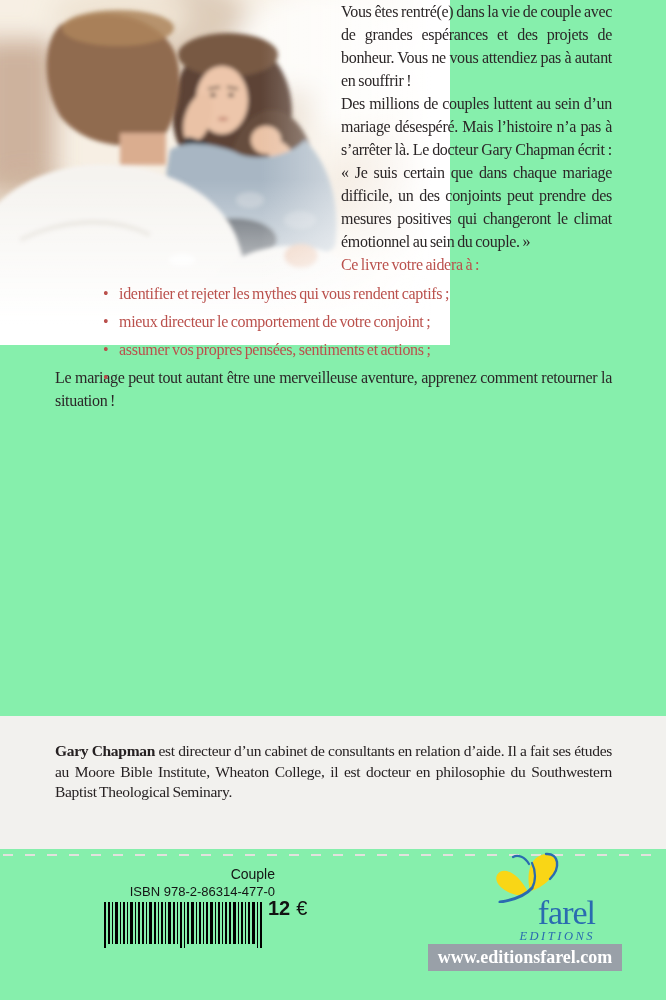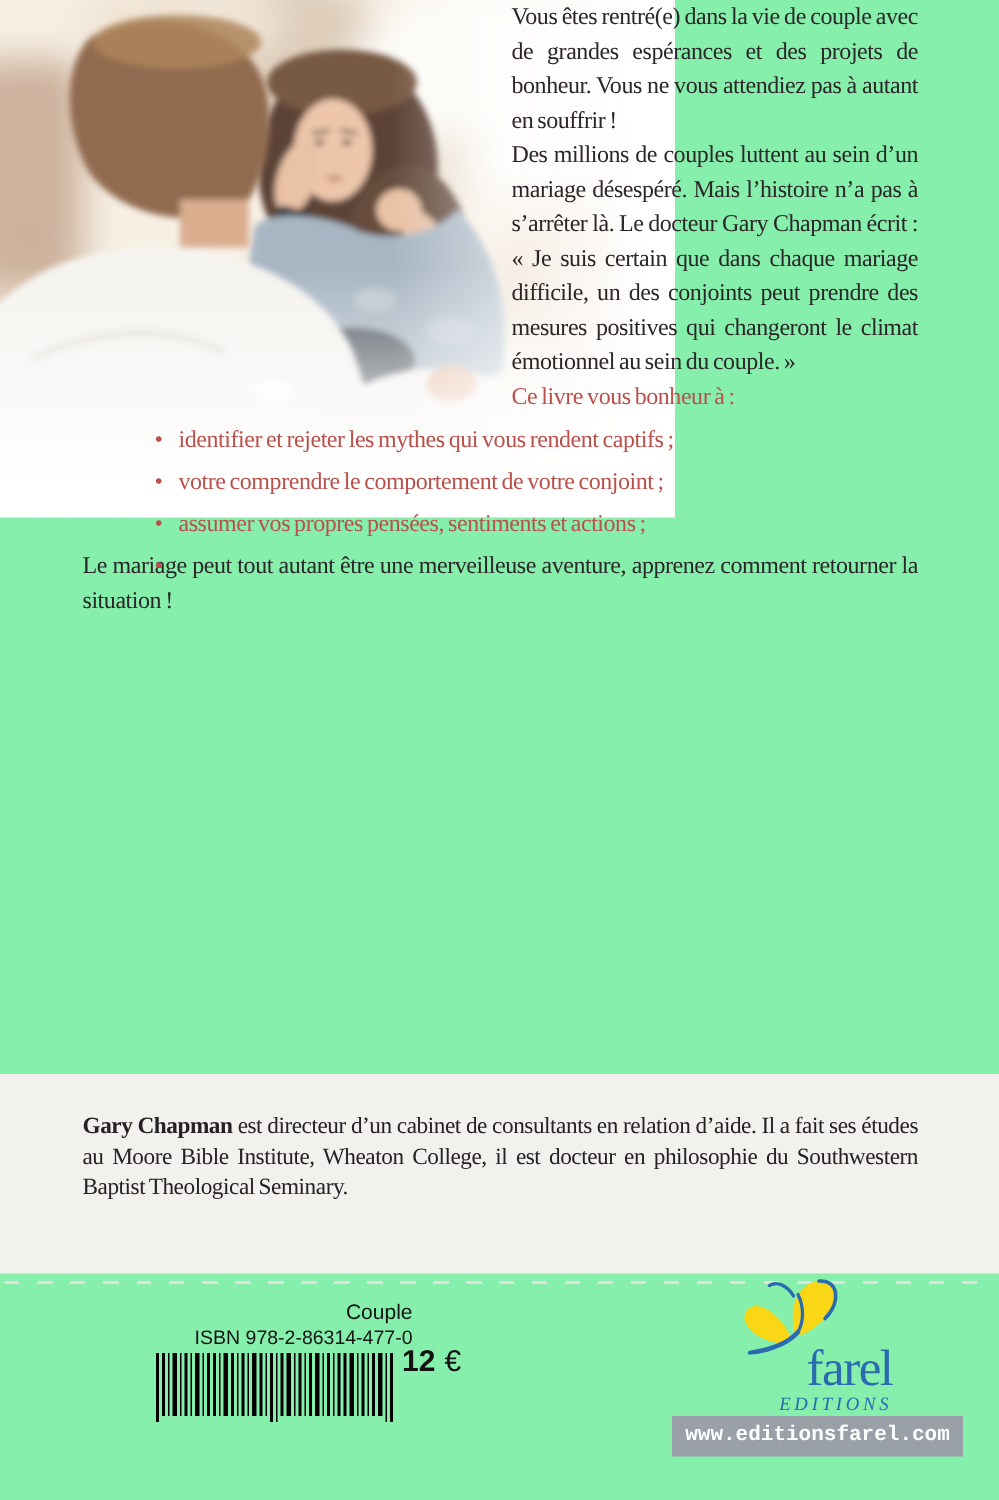--- a/index.html
+++ b/index.html
@@ -50,22 +50,22 @@
   .price b{font-weight:700;}
   .price .euro{font-weight:400;margin-left:6px;}
 
   
   .farel{position:absolute;left:463px;top:851px;width:132px;text-align:right;color:#2a6bb0;}
   .farel svg{display:block;margin:0 auto;}
   .farel-name{font-family:"Liberation Serif",serif;font-size:34px;line-height:28px;
      margin-top:-4px;letter-spacing:-1px;color:#2a6bb0;}
   .farel-sub{font-family:"Liberation Serif",serif;font-style:italic;font-size:12.5px;
      letter-spacing:2.5px;margin-top:2px;color:#2a6bb0;}
-  .url-bar{position:absolute;left:448px;top:944px;width:194px;height:27px;background:#99a0a8;
-     font-family:Liberation Mono, monospace;font-weight:700;font-size:14px;color:#ffffff;
+  .url-bar{position:absolute;left:428px;top:944px;width:194px;height:27px;background:#99a0a8;
+     font-family:Liberation Serif, serif;font-weight:700;font-size:18px;color:#ffffff;
      text-align:center;line-height:27px;z-index:3;}
 </style>
 </head>
 <body>
 
 <div class="page">
 
   <div class="photo">
     <svg width="450" height="345" viewBox="0 0 450 345">
       <defs>
@@ -125,24 +125,24 @@
       </g>
       <rect width="450" height="345" fill="#ffffff" opacity="0.06"></rect>
     </svg>
     <div class="photo-fade"></div>
   </div>
 
   <div class="main-text">
     <div class="photo-float"></div>
     <p class="p1">Vous êtes rentré(e) dans la vie de couple avec de grandes espérances et des projets de bonheur. Vous ne vous attendiez pas à autant en souffrir !</p>
     <p class="p2">Des millions de couples luttent au sein d’un mariage désespéré. Mais l’histoire n’a pas à s’arrêter là. Le docteur Gary Chapman écrit : « Je suis certain que dans chaque mariage difficile, un des conjoints peut prendre des mesures positives qui changeront le climat émotionnel au sein du couple. »</p>
-    <p class="red list-heading">Ce livre vous bonheur à :</p>
+    <p class="red list-heading">Ce livre votre aidera à :</p>
     <ul class="benefits">
       <li><span class="dot">•</span><span>identifier et rejeter les mythes qui vous rendent captifs ;</span></li>
-      <li><span class="dot">•</span><span>votre comprendre le comportement de votre conjoint ;</span></li>
+      <li><span class="dot">•</span><span>mieux directeur le comportement de votre conjoint ;</span></li>
       <li><span class="dot">•</span><span>assumer vos propres pensées, sentiments et actions ;</span></li>
       <li><span class="dot">•</span></li>
     </ul>
     <p class="p4">Le mariage peut tout autant être une merveilleuse aventure, apprenez comment retourner la situation !</p>
   </div>
 
   <div class="author-box">
     <p><b>Gary Chapman</b><span> est directeur d’un cabinet de consultants en relation d’aide. Il a fait ses études au Moore Bible Institute, Wheaton College, il est docteur en philosophie du Southwestern Baptist Theological Seminary.</span></p>
   </div>
 

